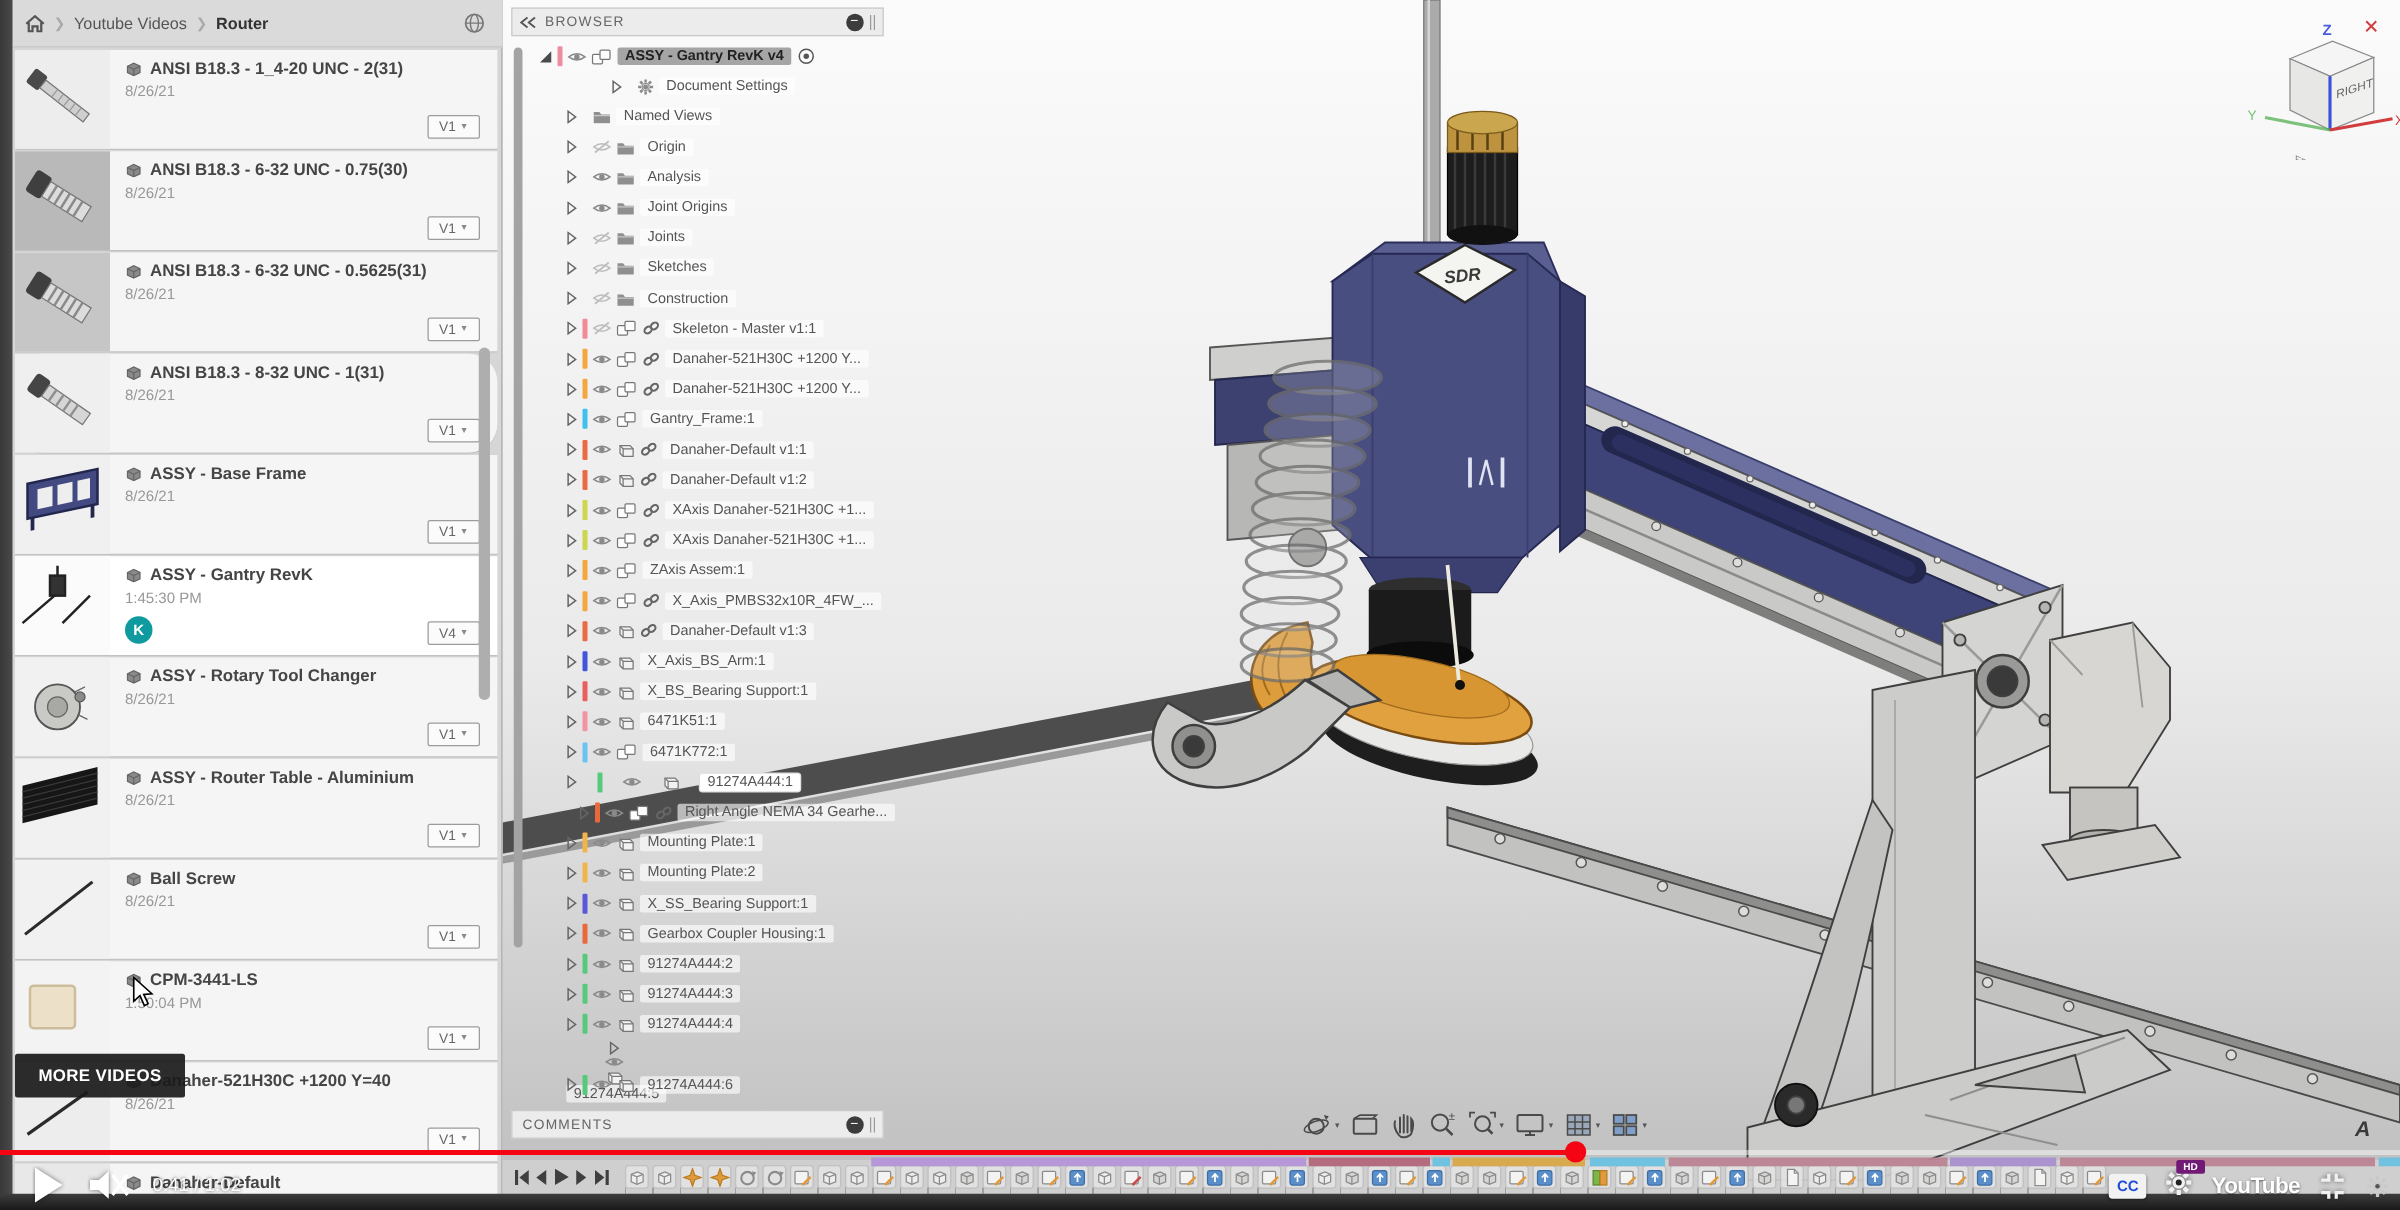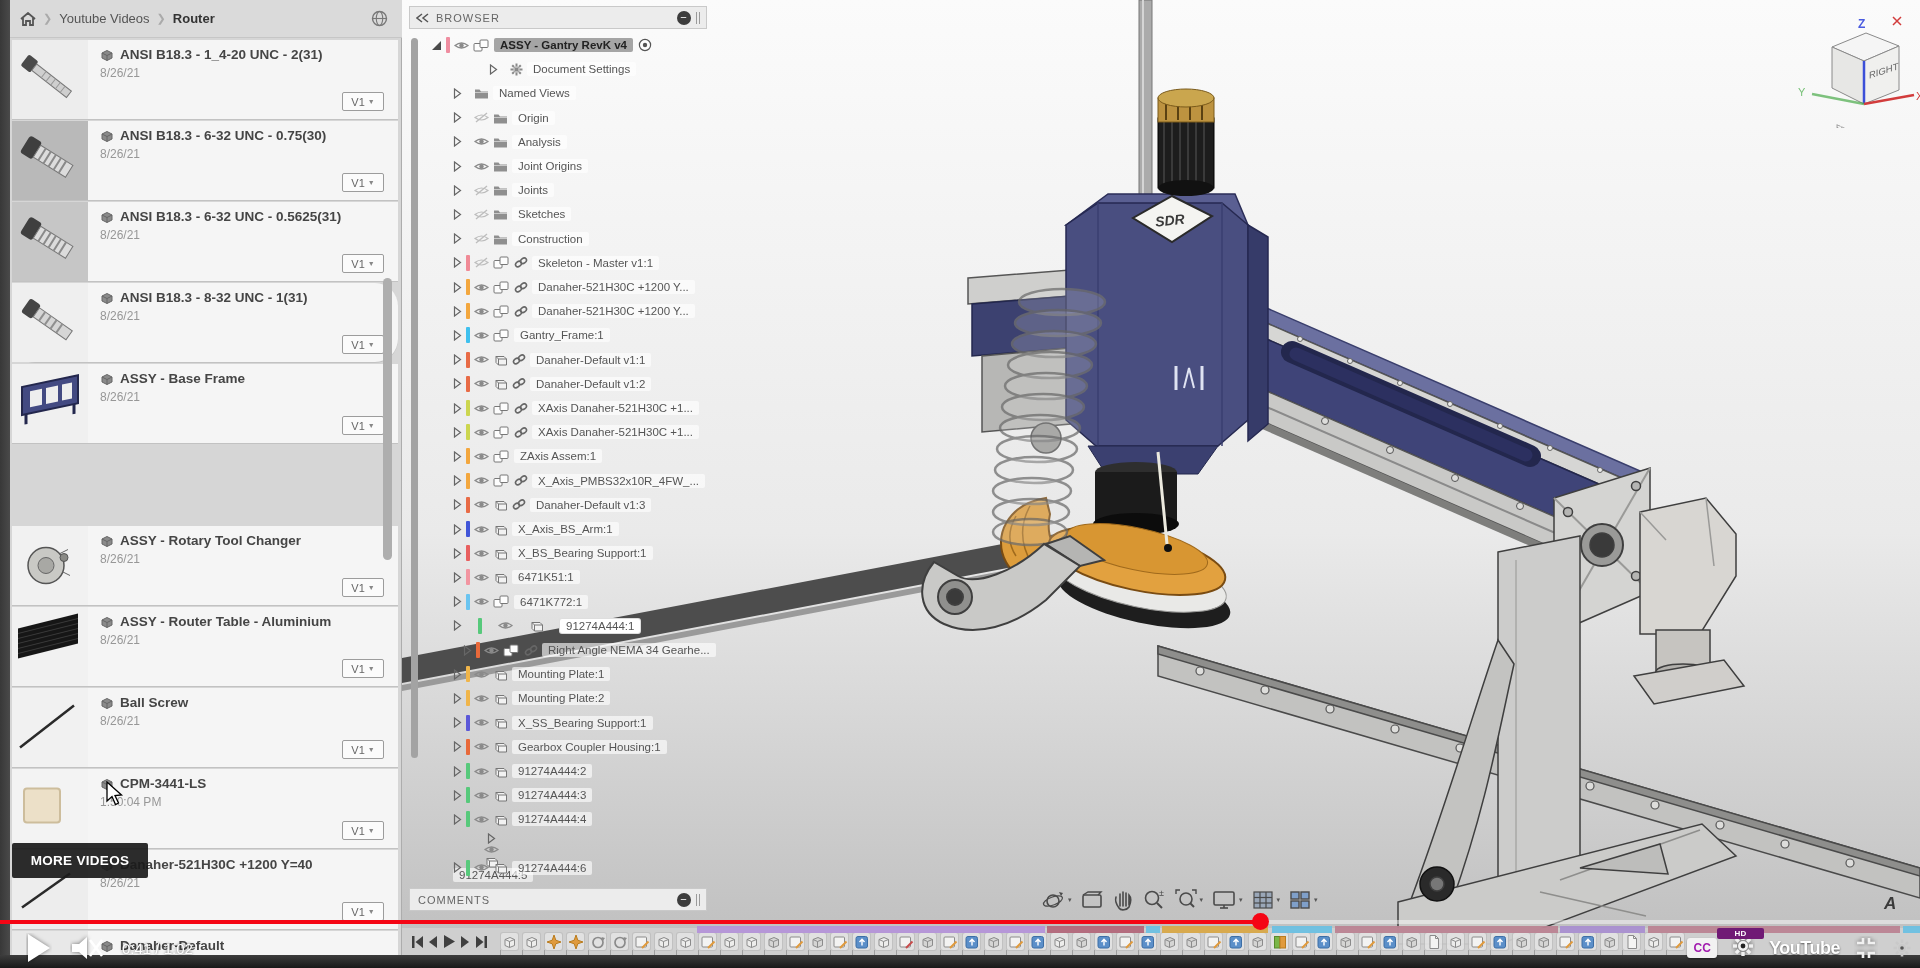--- a/index.html
+++ b/index.html
@@ -42,22 +42,22 @@
   .tlgroup{position:absolute;top:0;height:7px;opacity:0.95;}
   #tl-groups{left:0;top:926px;width:1920px;height:7px;}
   
   #yt-track{left:0;top:920px;width:1920px;height:4px;background:rgba(255,255,255,0.45);}
   #yt-played{left:0;top:920px;height:4px;background:#f50514;}
   #yt-dot{top:913px;width:17px;height:17px;border-radius:50%;background:#f50514;}
   #yt-bottombar{left:0;top:955px;width:1920px;height:13px;background:linear-gradient(#3d3d3d,#191919);}
   #yt-left{left:26px;top:932px;height:32px;display:flex;align-items:center;gap:18px;}
   #yt-time{color:#fff;font-size:15px;text-shadow:0 0 3px rgba(0,0,0,.7);white-space:nowrap;}
   #yt-right{top:934px;right:8px;display:flex;align-items:center;gap:14px;}
-  #cc-btn{width:30px;height:20px;background:#f2f2f2;border-radius:3px;color:#a21caf;font-weight:bold;font-size:12px;display:flex;align-items:center;justify-content:center;box-shadow:0 1px 2px rgba(0,0,0,.4);}
-  #hd-badge{position:absolute;top:-6px;right:-9px;background:#701a75;color:#fff;font-size:8px;font-weight:bold;padding:1px 18px;border-radius:2px;}
+  #cc-btn{width:30px;height:20px;background:#f2f2f2;border-radius:3px;color:#1d4ed8;font-weight:bold;font-size:12px;display:flex;align-items:center;justify-content:center;box-shadow:0 1px 2px rgba(0,0,0,.4);}
+  #hd-badge{position:absolute;top:-6px;right:-9px;background:#701a75;color:#fff;font-size:8px;font-weight:bold;padding:1px 6px;border-radius:2px;}
   #yt-logo{color:#fff;font-size:18px;font-weight:bold;text-shadow:0 1px 2px rgba(0,0,0,.6);letter-spacing:-0.5px;}
   #more-videos{left:12px;top:843px;width:136px;height:35px;background:rgba(26,26,26,0.92);color:#fff;font-size:13.5px;font-weight:bold;display:flex;align-items:center;justify-content:center;border-radius:2px;letter-spacing:0.3px;}
   
   #nav-toolbar{left:1042px;top:888px;display:flex;align-items:center;gap:8px;}
   .navbtn{display:flex;align-items:center;gap:2px;}
   .navcaret{font-size:7px;color:#555;}
   #autodesk-a{left:1884px;top:894px;font-size:17px;font-weight:bold;color:#3a3a3a;font-style:italic;}
   #cursor{left:105px;top:781px;}
 </style>
 </head>
@@ -1271,20 +1271,42 @@
             <path d="M2,4 l5,2.5 5,-2.5 M7,6.5 V11.5" fill="none" stroke="#666"></path>
           </svg>
           <span>ASSY - Base Frame</span>
         </div>
         <div class="dt">8/26/21</div>
         <div class="ver">
           <span>V1</span>
           <span class="car">▼</span>
         </div>
       </div>
+      <div class="card sel" style="top: 445px;">
+        <div class="thumb" style="background: rgb(251, 251, 251);"><svg width="76" height="79" viewBox="0 0 76 76">
+            <g stroke="#222" fill="none" stroke-width="2">
+              <path d="M6,52 L34,28 M38,52 L60,30"></path>
+              <rect x="28" y="14" width="12" height="16" fill="#333"></rect>
+              <path d="M34,14 V6"></path>
+            </g>
+          </svg></div>
+        <div class="ttl">
+          <svg width="14" height="12">
+            <path d="M2,4 l5,-2.5 5,2.5 v5 l-5,2.5 -5,-2.5 z" fill="#8a8a8a" stroke="#666"></path>
+            <path d="M2,4 l5,2.5 5,-2.5 M7,6.5 V11.5" fill="none" stroke="#666"></path>
+          </svg>
+          <span>ASSY - Gantry RevK</span>
+        </div>
+        <div class="dt">1:45:30 PM</div>
+        <div class="ver">
+          <span>V4</span>
+          <span class="car">▼</span>
+        </div>
+        <div class="kbadge">K</div>
+      </div>
       <div class="card" style="top: 526px;">
         <div class="thumb" style="background: rgb(241, 241, 241);"><svg width="76" height="79" viewBox="0 0 76 76">
             <g>
               <circle cx="34" cy="38" r="18" fill="#c9c9c5" stroke="#555" stroke-width="1.5"></circle>
               <circle cx="34" cy="38" r="8" fill="#a8a8a4" stroke="#666"></circle>
               <path d="M48,26 l8,-4 M50,44 l8,4" stroke="#666"></path>
               <circle cx="52" cy="30" r="4" fill="#8a8a86" stroke="#555"></circle>
             </g>
           </svg></div>
         <div class="ttl">

